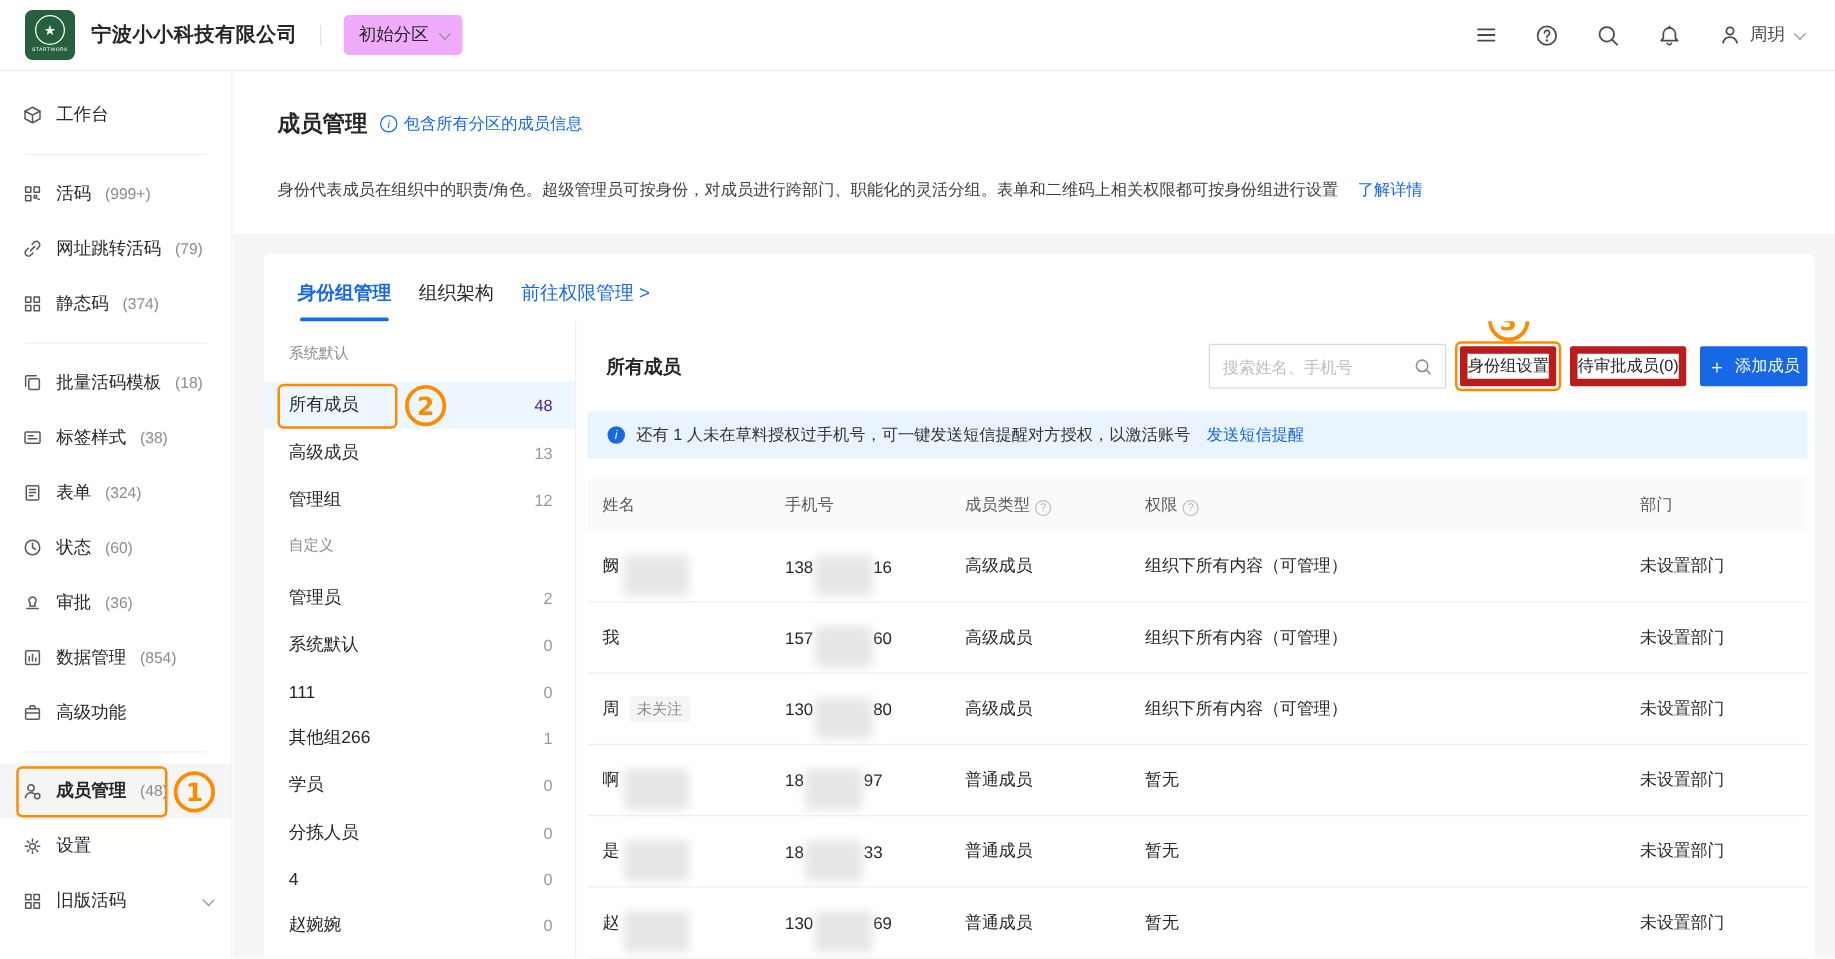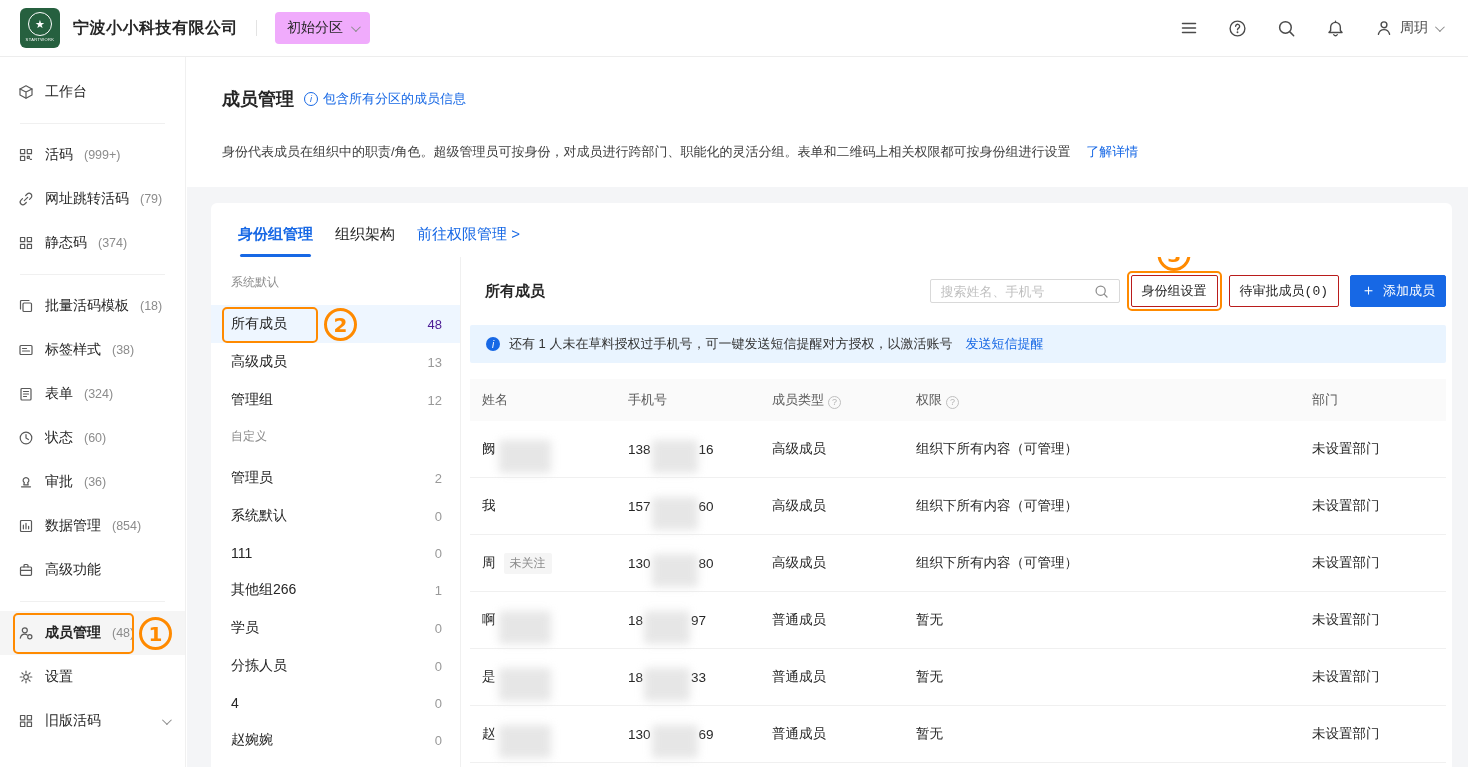--- a/index.html
+++ b/index.html
@@ -78,27 +78,27 @@
     position:relative; cursor:pointer; }
   .group-item .g-count { color:#999; font-size:13px; }
   .group-item.selected { background:#eef6ff; }
   .group-item.selected .g-count { color:#4c1d95; }
 
   
   .members-col { flex:1; padding:18px 6px 0 24px; overflow:hidden; }
   .panel-head { display:flex; align-items:center; }
   .panel-title { font-size:15px; font-weight:bold; }
   .controls { margin-left:auto; display:flex; align-items:center; gap:11px; }
-  .search-box { width:190px; height:24px; border:1px solid #d9d9d9; border-radius:2px;
+  .search-box { width:190px; height:36px; border:1px solid #d9d9d9; border-radius:2px;
     display:flex; align-items:center; padding:0 10px; background:#fff; }
   .search-box input { border:none; outline:none; flex:1; font-size:13px; color:#262626;
     font-family:inherit; min-width:0; }
   .search-box input::placeholder { color:#bfbfbf; }
-  .btn { height:32px; padding:0 10px; border:1px solid #b91c1c; border-radius:2px; background:#fff;
-    font-size:13px; color:#262626; display:flex; align-items:center; cursor:pointer; font-family:Liberation Mono, monospace; }
+  .btn { height:32px; padding:0 0; border:6px solid #b91c1c; border-radius:2px; background:#fff;
+    font-size:13px; color:#262626; display:flex; align-items:center; cursor:pointer; font-family:Liberation Sans, sans-serif; }
   .btn-primary { background:#1768e5; border-color:#1768e5; color:#fff; gap:7px; }
   .btn-plus { font-size:15px; line-height:1; }
   .gs-wrap { position:relative; }
   .gs-box { left:-4px; top:-4px; right:-4px; bottom:-4px; }
   .gs-badge { left:50%; top:-37px; transform:translateX(-50%); }
 
   
   .notice { margin:18px 0 0 -15px; background:#e9f4ff; border-radius:2px; height:38px;
     display:flex; align-items:center; gap:9px; padding:0 16px; font-size:13px; color:#333; }
   .info-filled { width:14px; height:14px; border-radius:50%; background:#1768e5; color:#fff;

